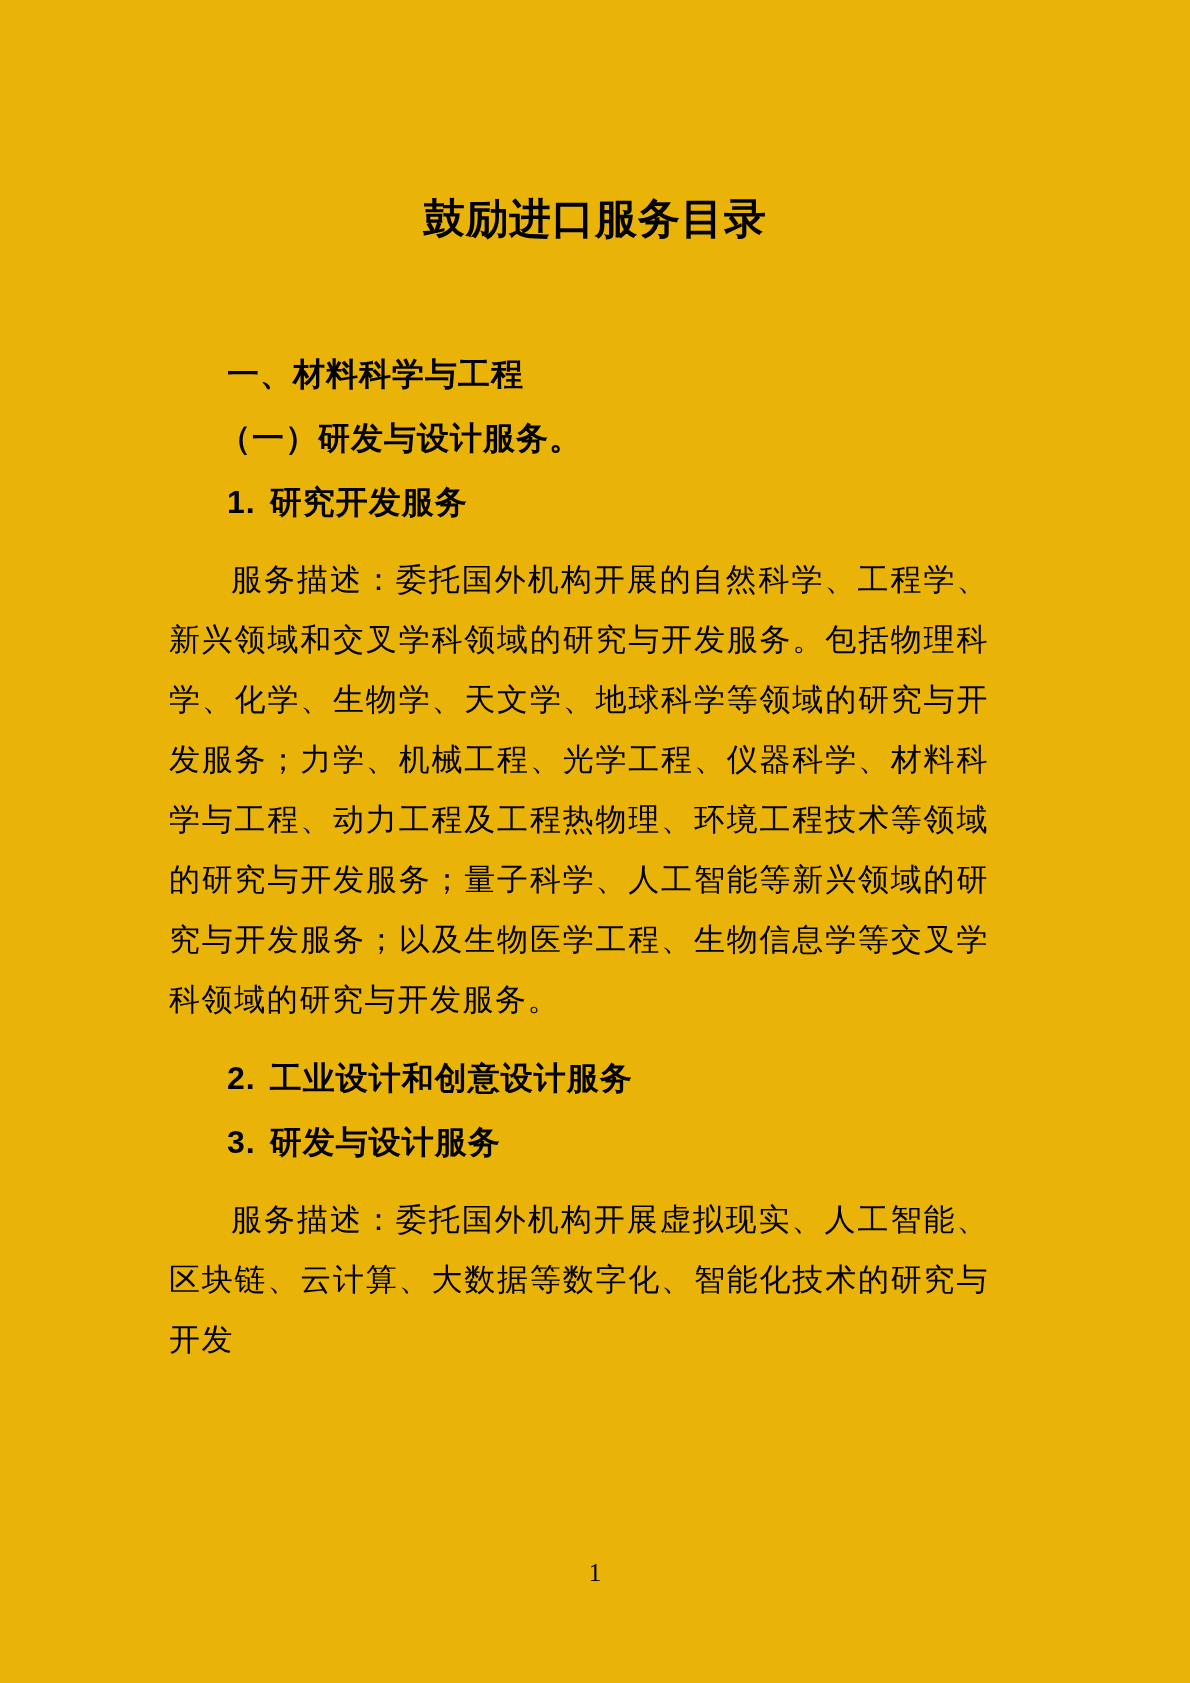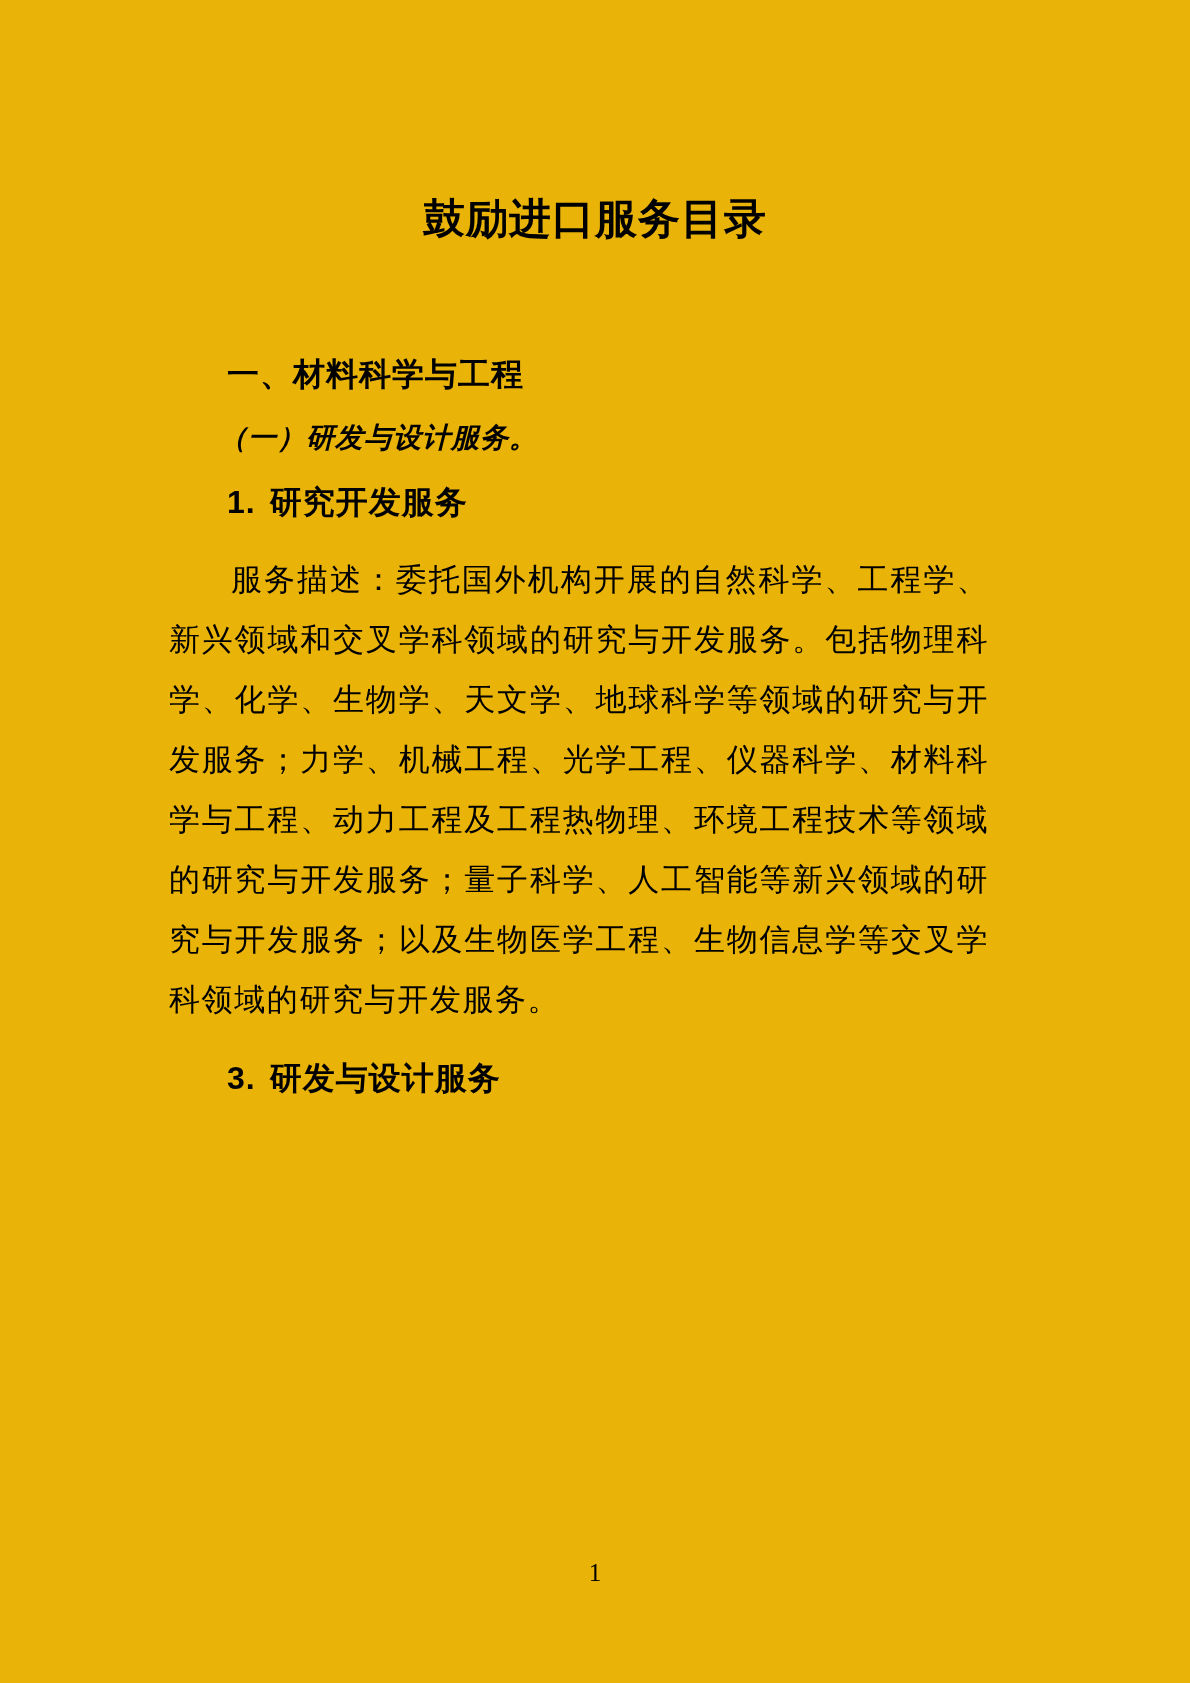--- a/index.html
+++ b/index.html
@@ -36,27 +36,26 @@
     margin: 0;
     font-size: 32px;
     line-height: 64px;
     font-weight: bold;
     text-indent: 74px;
     font-family: "Liberation Sans", sans-serif; 
     letter-spacing: 1px;
   }
   .sub-heading {
     margin: 0;
-    font-size: 28px;
+    font-size: 32px;
     line-height: 64px;
     font-weight: bold;
     text-indent: 66px;
     font-family: "Liberation Serif", serif; 
     letter-spacing: 1px;
-    font-style: italic;
   }
   .item-heading {
     margin: 0;
     font-size: 32px;
     line-height: 64px;
     font-weight: bold;
     text-indent: 74px;
     font-family: Liberation Sans, sans-serif;
     letter-spacing: 1px;
   }
@@ -98,25 +97,29 @@
     <h3 class="sub-heading">（一）研发与设计服务。</h3>
 
     <div class="item">
       <h4 class="item-heading">
         <span class="item-num">1.</span><span>研究开发服务</span>
       </h4>
       <p class="body-para">服务描述：委托国外机构开展的自然科学、工程学、新兴领域和交叉学科领域的研究与开发服务。包括物理科学、化学、生物学、天文学、地球科学等领域的研究与开发服务；力学、机械工程、光学工程、仪器科学、材料科学与工程、动力工程及工程热物理、环境工程技术等领域的研究与开发服务；量子科学、人工智能等新兴领域的研究与开发服务；以及生物医学工程、生物信息学等交叉学科领域的研究与开发服务。</p>
     </div>
 
     <div class="item">
+      <h4 class="item-heading">
+        <span class="item-num">2.</span><span>工业设计和创意设计服务</span>
+      </h4>
     </div>
 
     <div class="item">
       <h4 class="item-heading">
         <span class="item-num">3.</span><span>研发与设计服务</span>
       </h4>
+      <p class="body-para">服务描述：委托国外机构开展虚拟现实、人工智能、区块链、云计算、大数据等数字化、智能化技术的研究与开发</p>
     </div>
 
   </div>
 
   <div class="page-number">1</div>
 
 </div>
 
 </body></html>

